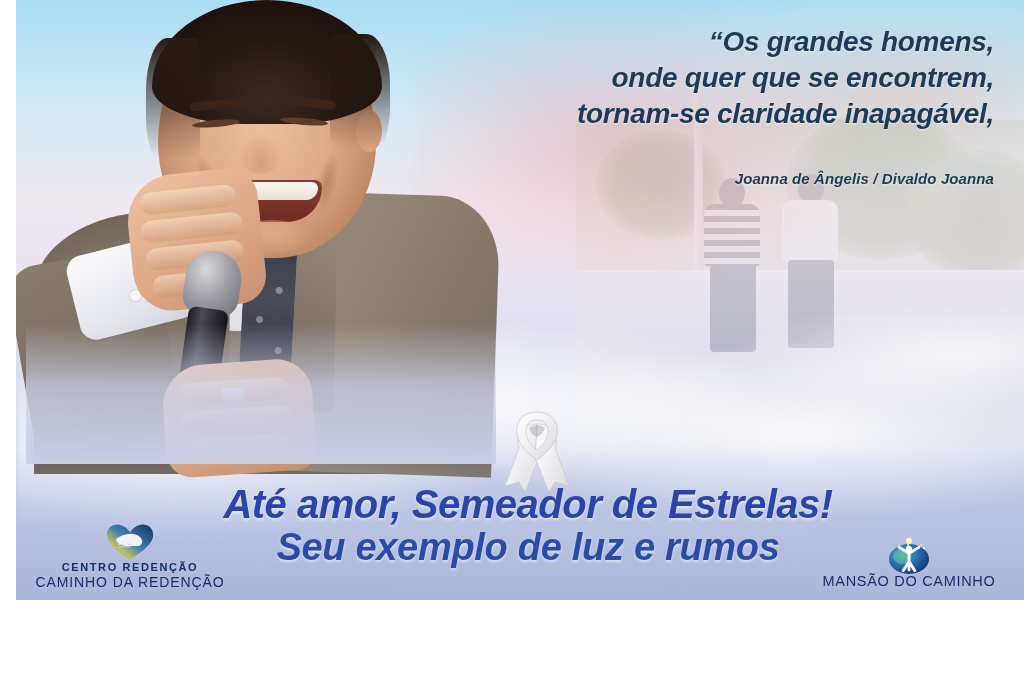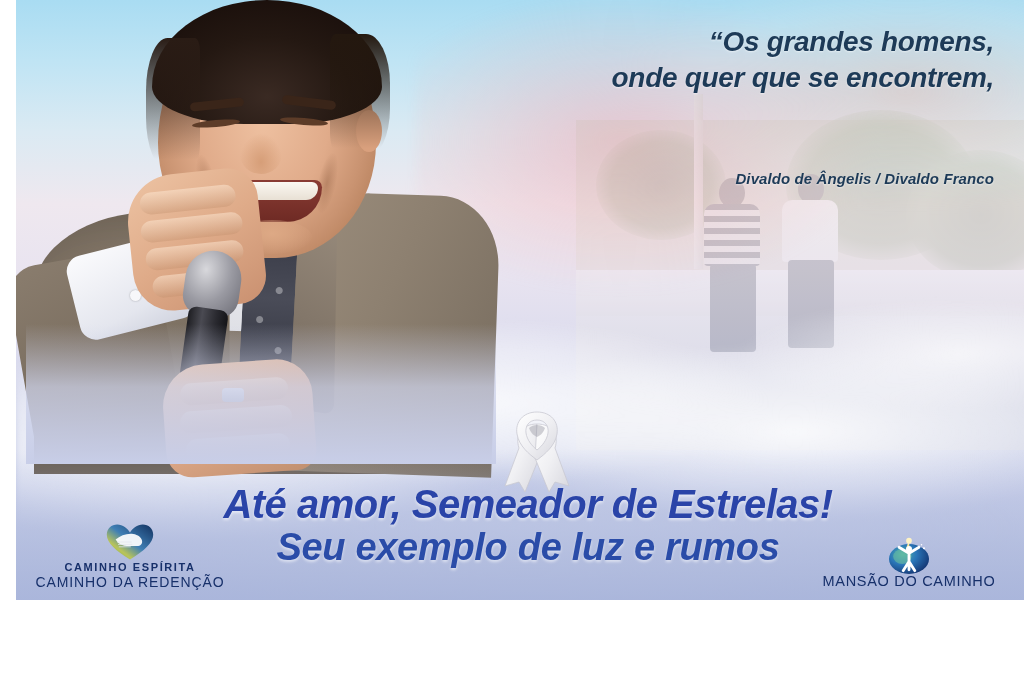--- a/index.html
+++ b/index.html
@@ -487,22 +487,23 @@
     <div class="p-ring"></div>
 
     <div class="p-fade"></div>
   </div>
 
   <div class="haze-bottom"></div>
 
   <div class="quote">
     <span class="ln">“Os grandes homens,</span>
     <span class="ln">onde quer que se encontrem,</span>
-  </div>
-  <div class="quote-author">Divaldo de Ângelis / Divaldo Franco</div>
+    <span class="ln">tornam-se claridade inapagável,</span>
+  </div>
+  <div class="quote-author">Joanna de Ângelis / Divaldo Joanna</div>
 
   <div class="ribbon">
     <svg viewBox="0 0 76 84" width="76" height="84" aria-hidden="true">
       <defs>
         <linearGradient id="rg" x1="0" y1="0" x2="1" y2="1">
           <stop offset="0%" stop-color="#ffffff"></stop>
           <stop offset="50%" stop-color="#f0f0f3"></stop>
           <stop offset="100%" stop-color="#d7d7de"></stop>
         </linearGradient>
       </defs>
@@ -530,21 +531,21 @@
             <stop offset="28%" stop-color="#b9c45a"></stop>
             <stop offset="52%" stop-color="#3f7fb5"></stop>
             <stop offset="100%" stop-color="#12315f"></stop>
           </linearGradient>
         </defs>
         <path d="M32 47 C14 36 3 26 3 16 C3 8 9 3 16 3 C23 3 29 8 32 13 C35 8 41 3 48 3 C55 3 61 8 61 16 C61 26 50 36 32 47 Z" fill="url(#hg)"></path>
         <path d="M14 22 C20 17 28 14 36 15 C42 16 46 19 47 23 C48 27 45 30 41 30 L28 30 C24 30 20 28 17 26 Z" fill="#ffffff" opacity="0.92"></path>
         <path d="M16 25 L34 25 M17 28 L35 28 M18 31 L33 31" stroke="#e2e6ee" stroke-width="1" fill="none"></path>
       </svg>
     </div>
-    <div class="logo-l1">CAMINHO ESPÍRITA</div>
+    <div class="logo-l1">CENTRO REDENÇÃO</div>
     <div class="logo-l2">CAMINHO DA REDENÇÃO</div>
   </div>
 
   <div class="logo-block logo-right">
     <div class="logo-mark">
       <svg viewBox="0 0 60 50" width="50" height="42" aria-hidden="true">
         <defs>
           <radialGradient id="gg" cx="35%" cy="35%" r="75%">
             <stop offset="0%" stop-color="#4fb3a8"></stop>
             <stop offset="45%" stop-color="#2a76b8"></stop>

